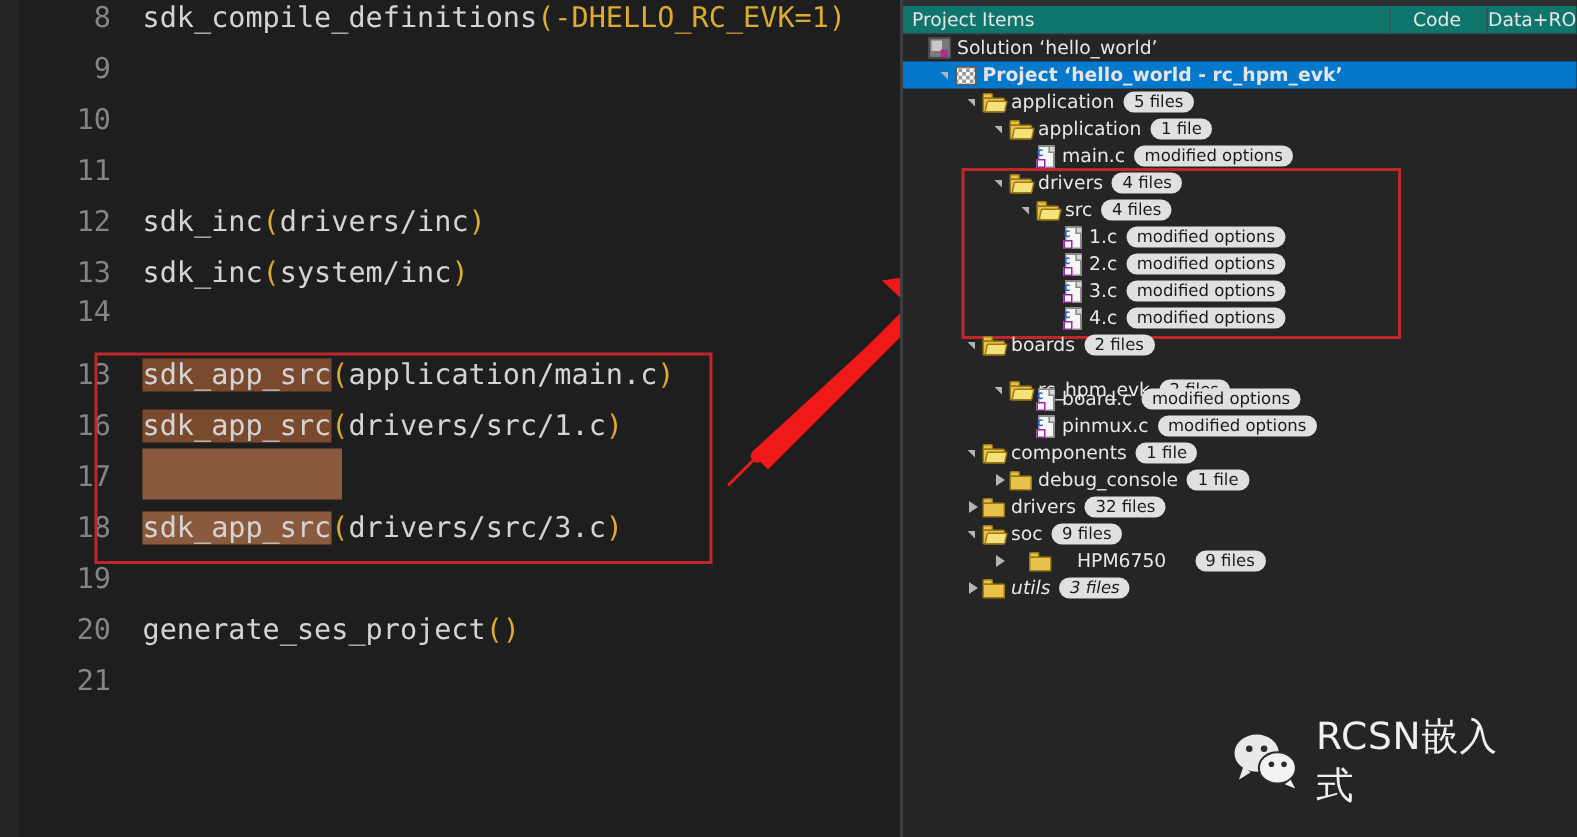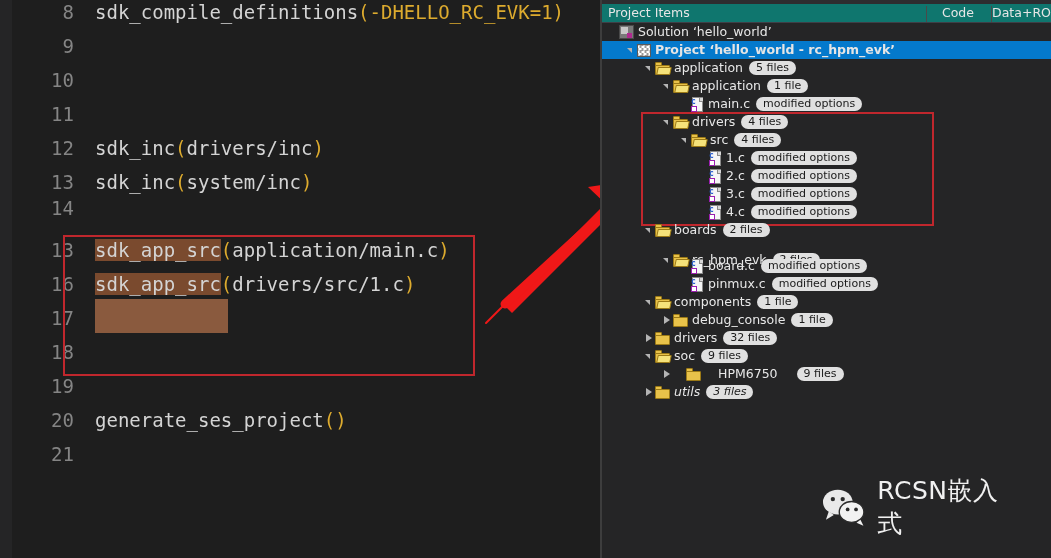--- a/index.html
+++ b/index.html
@@ -102,21 +102,21 @@
         <div class="code-line" style="top: -5px;"><span class="lnum">8</span><span class="ctext"><span class="tok-plain">sdk_compile_definitions</span><span class="tok-paren">(-DHELLO_RC_EVK=1)</span></span></div>
         <div class="code-line" style="top: 29px;"><span class="lnum">9</span><span class="ctext"></span></div>
         <div class="code-line" style="top: 63px;"><span class="lnum">10</span></div>
         <div class="code-line" style="top: 97px;"><span class="lnum">11</span><span class="ctext"></span></div>
         <div class="code-line" style="top: 131px;"><span class="lnum">12</span><span class="ctext"><span class="tok-plain">sdk_inc</span><span class="tok-paren">(</span><span class="tok-plain">drivers/inc</span><span class="tok-paren">)</span></span></div>
         <div class="code-line" style="top: 165px;"><span class="lnum">13</span><span class="ctext"><span class="tok-plain">sdk_inc</span><span class="tok-paren">(</span><span class="tok-plain">system/inc</span><span class="tok-paren">)</span></span></div>
         <div class="code-line" style="top: 191px;"><span class="lnum">14</span><span class="ctext"></span></div>
         <div class="code-line" style="top: 233px;"><span class="lnum">13</span><span class="ctext"><span class="tok-plain hl-sel">sdk_app_src</span><span class="tok-paren">(</span><span class="tok-plain">application/main.c</span><span class="tok-paren">)</span></span></div>
         <div class="code-line" style="top: 267px;"><span class="lnum">16</span><span class="ctext"><span class="tok-plain hl-sel">sdk_app_src</span><span class="tok-paren">(</span><span class="tok-plain">drivers/src/1.c</span><span class="tok-paren">)</span></span></div>
         <div class="code-line" style="top: 301px;"><span class="lnum">17</span></div>
-        <div class="code-line" style="top: 335px;"><span class="lnum">18</span></div>
+        <div class="code-line" style="top: 335px;"><span class="lnum">18</span><span class="ctext"><span class="tok-plain hl-sel-lite">sdk_app_src</span><span class="tok-paren">(</span><span class="tok-plain">drivers/src/3.c</span><span class="tok-paren">)</span></span></div>
         <div class="code-line" style="top: 369px;"><span class="lnum">19</span></div>
         <div class="code-line" style="top: 403px;"><span class="lnum">20</span><span class="ctext"><span class="tok-plain">generate_ses_project</span><span class="tok-paren">()</span></span></div>
         <div class="code-line" style="top: 437px;"><span class="lnum">21</span><span class="ctext"></span></div>
       </div>
     <div id="code-redbox"></div>
   </div>
 
   <svg id="arrow" viewBox="0 0 180 175">
     <polygon points="24,150 126,48 114,36 152,28 144,66 134,56 32,158" fill="#f01818"></polygon>
     <polygon points="108,32 155,25 148,70" fill="#f01818"></polygon>

